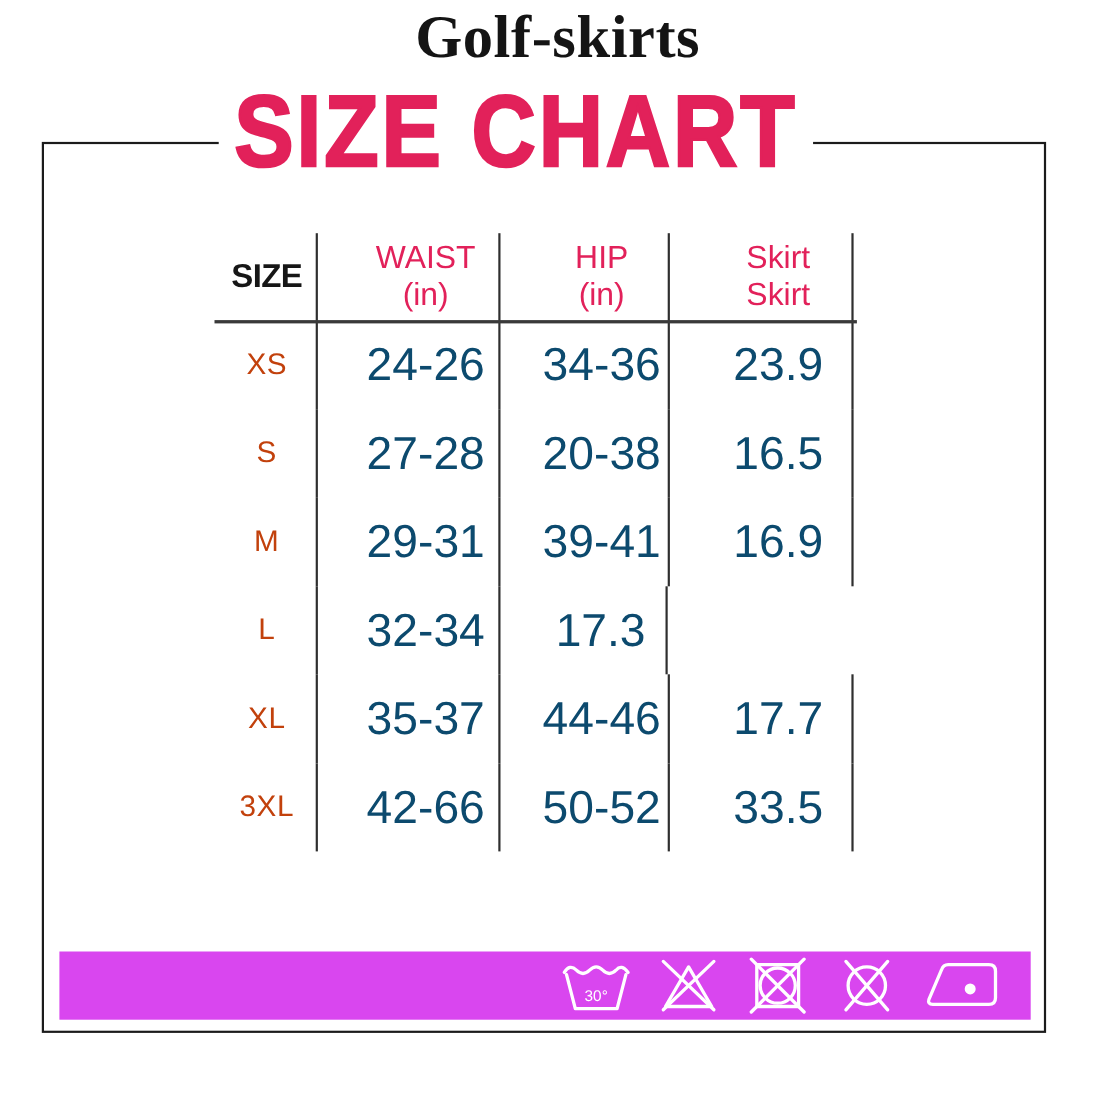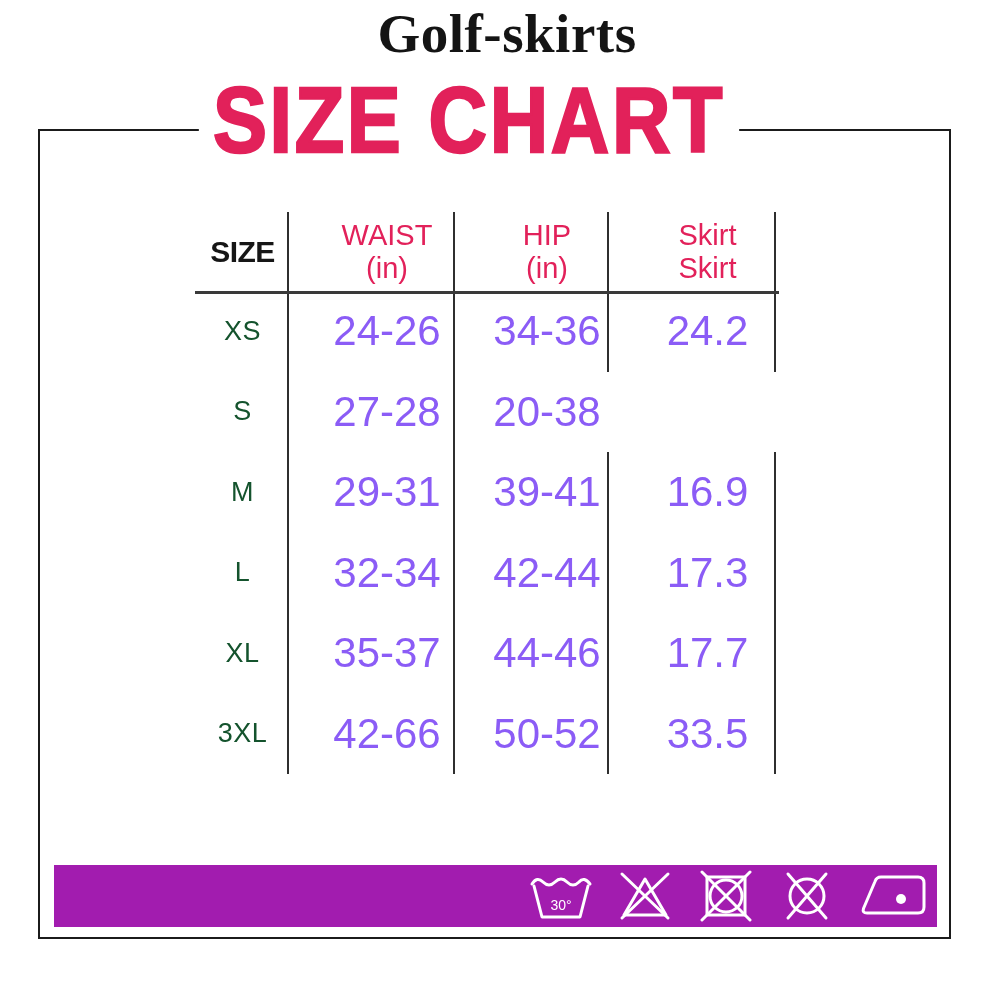--- a/index.html
+++ b/index.html
@@ -83,43 +83,43 @@
   .header-rule {
     position: absolute;
     left: -3px; top: 79px;
     width: 584px; height: 2.5px;
     background: #3a3a3a;
   }
   .trow { height: 80.5px; align-items: center; }
   .size-cell {
     font-size: 27px;
     font-weight: 500;
-    color: #14532d;
+    color: #c2410c;
     letter-spacing: 0.5px;
     align-self: center;
     text-align: center;
   }
   .num-cell {
     font-size: 42px;
-    color: #8b5cf6;
+    color: #0c4a6e;
     align-self: center;
     height: 100%;
     display: flex; align-items: center; justify-content: center;
   }
 
   .care-bar {
     position: absolute;
     left: 54px; top: 865px;
     width: 883px; height: 62px;
-    background: #a21caf;
+    background: #d946ef;
     display: flex;
     align-items: center;
     justify-content: flex-end;
     gap: 21px;
-    padding-right: 7px;
+    padding-right: 26px;
   }
   .care-icon svg { display: block; }
   .care-icon path, .care-icon circle, .care-icon rect, .care-icon line {
     stroke: #ffffff; stroke-width: 3; fill: none;
     stroke-linecap: round; stroke-linejoin: round;
   }
   .care-icon .dot { fill: #ffffff; stroke: none; }
   .care-icon text {
     fill: #ffffff; stroke: none;
     font-family: "Liberation Sans", sans-serif;
@@ -155,37 +155,37 @@
     <div class="cell th vline-l vline-r">
       <span>Skirt</span>
       <span>Skirt</span>
     </div>
   </div>
 
   <div class="grid-row trow">
     <div class="cell size-cell">XS</div>
     <div class="cell num-cell vline-l">24-26</div>
     <div class="cell num-cell vline-l">34-36</div>
-    <div class="cell num-cell vline-l vline-r">24.2</div>
+    <div class="cell num-cell vline-l vline-r">23.9</div>
   </div>
   <div class="grid-row trow">
     <div class="cell size-cell">S</div>
     <div class="cell num-cell vline-l">27-28</div>
     <div class="cell num-cell vline-l">20-38</div>
+    <div class="cell num-cell vline-l vline-r">16.5</div>
   </div>
   <div class="grid-row trow">
     <div class="cell size-cell">M</div>
     <div class="cell num-cell vline-l">29-31</div>
     <div class="cell num-cell vline-l">39-41</div>
     <div class="cell num-cell vline-l vline-r">16.9</div>
   </div>
   <div class="grid-row trow">
     <div class="cell size-cell">L</div>
     <div class="cell num-cell vline-l">32-34</div>
-    <div class="cell num-cell vline-l">42-44</div>
     <div class="cell num-cell vline-l vline-r">17.3</div>
   </div>
   <div class="grid-row trow">
     <div class="cell size-cell">XL</div>
     <div class="cell num-cell vline-l">35-37</div>
     <div class="cell num-cell vline-l">44-46</div>
     <div class="cell num-cell vline-l vline-r">17.7</div>
   </div>
   <div class="grid-row trow">
     <div class="cell size-cell">3XL</div>

